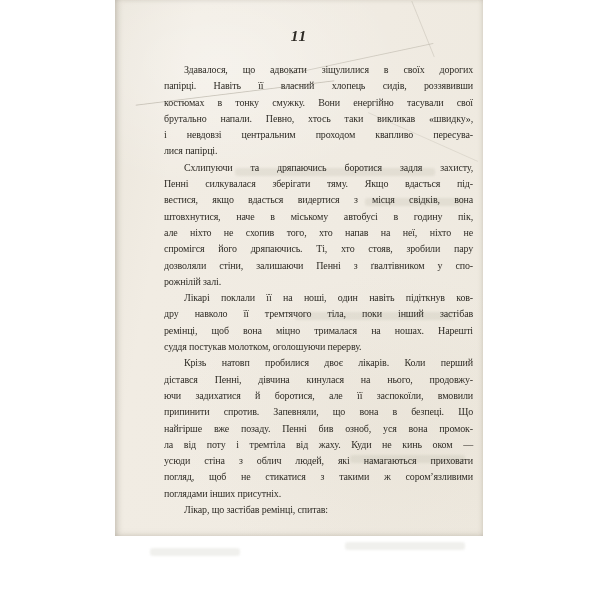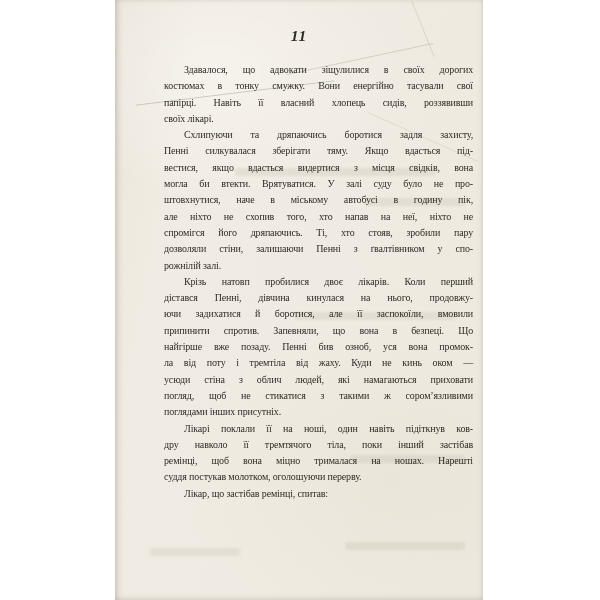--- a/index.html
+++ b/index.html
@@ -16,21 +16,21 @@
     width: 600px;
     height: 600px;
     background: #ffffff;
   }
   
   .scan-page {
     position: absolute;
     left: 115px;
     top: 0;
     width: 368px;
-    height: 600px;
+    height: 536px;
     background:
       radial-gradient(ellipse 260px 180px at 28% 12%, rgba(255,255,255,0.35), rgba(255,255,255,0) 70%),
       radial-gradient(ellipse 300px 220px at 75% 80%, rgba(220,212,196,0.25), rgba(220,212,196,0) 70%),
       linear-gradient(100deg, #ebe6dc 0%, #f1ece3 18%, #f0ebe2 60%, #eee9df 100%);
     box-shadow:
       inset 4px 0 7px -3px rgba(125,118,102,0.45),
       inset -3px 0 5px -3px rgba(150,143,127,0.35),
       inset 0 -4px 8px -5px rgba(150,143,127,0.25);
   }
   
@@ -104,50 +104,51 @@
     <div class="smudge" style="left:180px; top:312px; width:160px; height:8px;"></div>
     <div class="smudge" style="left:235px; top:455px; width:115px; height:8px;"></div>
     <div class="smudge" style="left:35px; top:548px; width:90px; height:8px;"></div>
     <div class="smudge" style="left:230px; top:542px; width:120px; height:8px;"></div>
 
     <div class="page-number">11</div>
 
     <div class="text-block" id="text-block">
         <div class="para">
           <div class="line first">Здавалося, що адвокати зіщулилися в своїх дорогих</div>
+          <div class="line">папірці. Навіть її власний хлопець сидів, роззявивши</div>
           <div class="line">костюмах в тонку смужку. Вони енергійно тасували свої</div>
-          <div class="line">папірці. Навіть її власний хлопець сидів, роззявивши</div>
-          <div class="line last">своїх лікарі.</div>
+          <div class="line">брутально напали. Певно, хтось таки викликав «швидку»,</div>
+          <div class="line">і невдовзі центральним проходом квапливо пересува-</div>
+          <div class="line last">лися папірці.</div>
         </div>
         <div class="para">
           <div class="line first">Схлипуючи та дряпаючись боротися задля захисту,</div>
           <div class="line">Пенні силкувалася зберігати тяму. Якщо вдасться під-</div>
           <div class="line">вестися, якщо вдасться видертися з місця свідків, вона</div>
-          <div class="line">могла би втекти. Врятуватися. У залі суду було не про-</div>
           <div class="line">штовхнутися, наче в міському автобусі в годину пік,</div>
           <div class="line">але ніхто не схопив того, хто напав на неї, ніхто не</div>
           <div class="line">спромігся його дряпаючись. Ті, хто стояв, зробили пару</div>
           <div class="line">дозволяли стіни, залишаючи Пенні з ґвалтівником у спо-</div>
           <div class="line last">рожнілій залі.</div>
+        </div>
+        <div class="para">
+          <div class="line first">Лікарі поклали її на ноші, один навіть підіткнув ков-</div>
+          <div class="line">дру навколо її тремтячого тіла, поки інший застібав</div>
+          <div class="line">ремінці, щоб вона міцно трималася на ношах. Нарешті</div>
+          <div class="line last">суддя постукав молотком, оголошуючи перерву.</div>
         </div>
         <div class="para">
           <div class="line first">Крізь натовп пробилися двоє лікарів. Коли перший</div>
           <div class="line">дістався Пенні, дівчина кинулася на нього, продовжу-</div>
           <div class="line">ючи задихатися й боротися, але її заспокоїли, вмовили</div>
           <div class="line">припинити спротив. Запевняли, що вона в безпеці. Що</div>
           <div class="line">найгірше вже позаду. Пенні бив озноб, уся вона промок-</div>
           <div class="line">ла від поту і тремтіла від жаху. Куди не кинь оком —</div>
           <div class="line">усюди стіна з облич людей, які намагаються приховати</div>
           <div class="line">погляд, щоб не стикатися з такими ж сором’язливими</div>
           <div class="line last">поглядами інших присутніх.</div>
         </div>
         <div class="para">
-          <div class="line first">Лікарі поклали її на ноші, один навіть підіткнув ков-</div>
-          <div class="line">дру навколо її тремтячого тіла, поки інший застібав</div>
-          <div class="line">ремінці, щоб вона міцно трималася на ношах. Нарешті</div>
-          <div class="line last">суддя постукав молотком, оголошуючи перерву.</div>
-        </div>
-        <div class="para">
           <div class="line first last">Лікар, що застібав ремінці, спитав:</div>
         </div>
       </div>
   </div>
 </div>
 
 </body></html>

